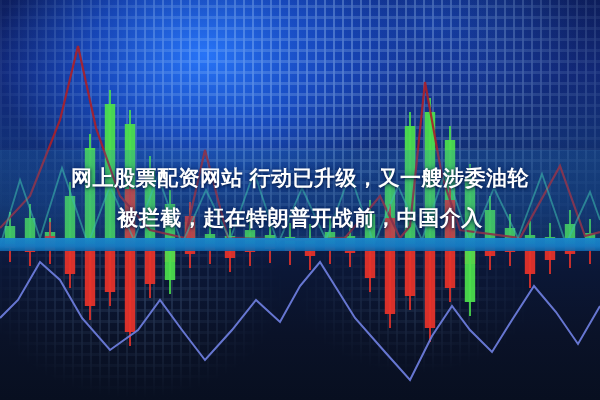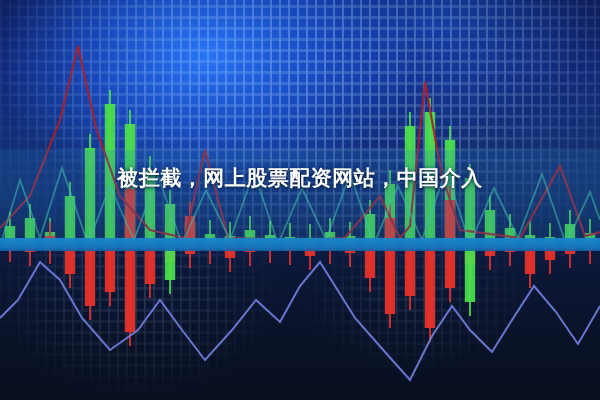--- a/index.html
+++ b/index.html
@@ -235,16 +235,17 @@
       </g>
     <polyline id="line-red" fill="none" stroke="#a8202a" stroke-width="2.2" opacity="0.92" points="0,228 30,196 60,120 78,46 96,128 120,196 150,230 185,238 205,150 228,238 300,240 345,238 380,196 400,238 410,226 425,82 442,176 460,230 520,238 560,166 585,236 600,232"></polyline>
     <polyline id="line-mint" fill="none" stroke="#46d6a8" stroke-width="1.8" opacity="0.55" points="0,246 20,180 40,238 62,168 88,244 110,186 134,240 158,176 182,244 206,190 230,240 254,172 278,244 302,188 326,240 350,174 374,244 398,186 422,240 446,170 470,244 494,188 518,238 542,174 566,244 590,192 600,220"></polyline>
     <polyline id="line-peri" fill="none" stroke="#6f7fe0" stroke-width="2" opacity="0.92" points="0,318 18,300 40,262 60,280 82,318 110,350 138,330 160,300 182,330 205,360 232,330 256,300 280,322 300,286 320,262 355,318 385,352 410,380 432,336 452,306 470,330 492,352 512,320 534,286 556,312 578,344 600,306"></polyline>
   </svg>
 
   <div class="layer" id="band-strip"></div>
   <div class="layer" id="text-scrim"></div>
 
   <div id="headline">
-    <span class="ln">被拦截，网上股票配资网站，中国介入</span>
+    <span class="ln">网上股票配资网站 行动已升级，又一艘涉委油轮</span>
+    <span class="ln">被拦截，赶在特朗普开战前，中国介入</span>
   </div>
 
 </div>
 
 </body></html>

